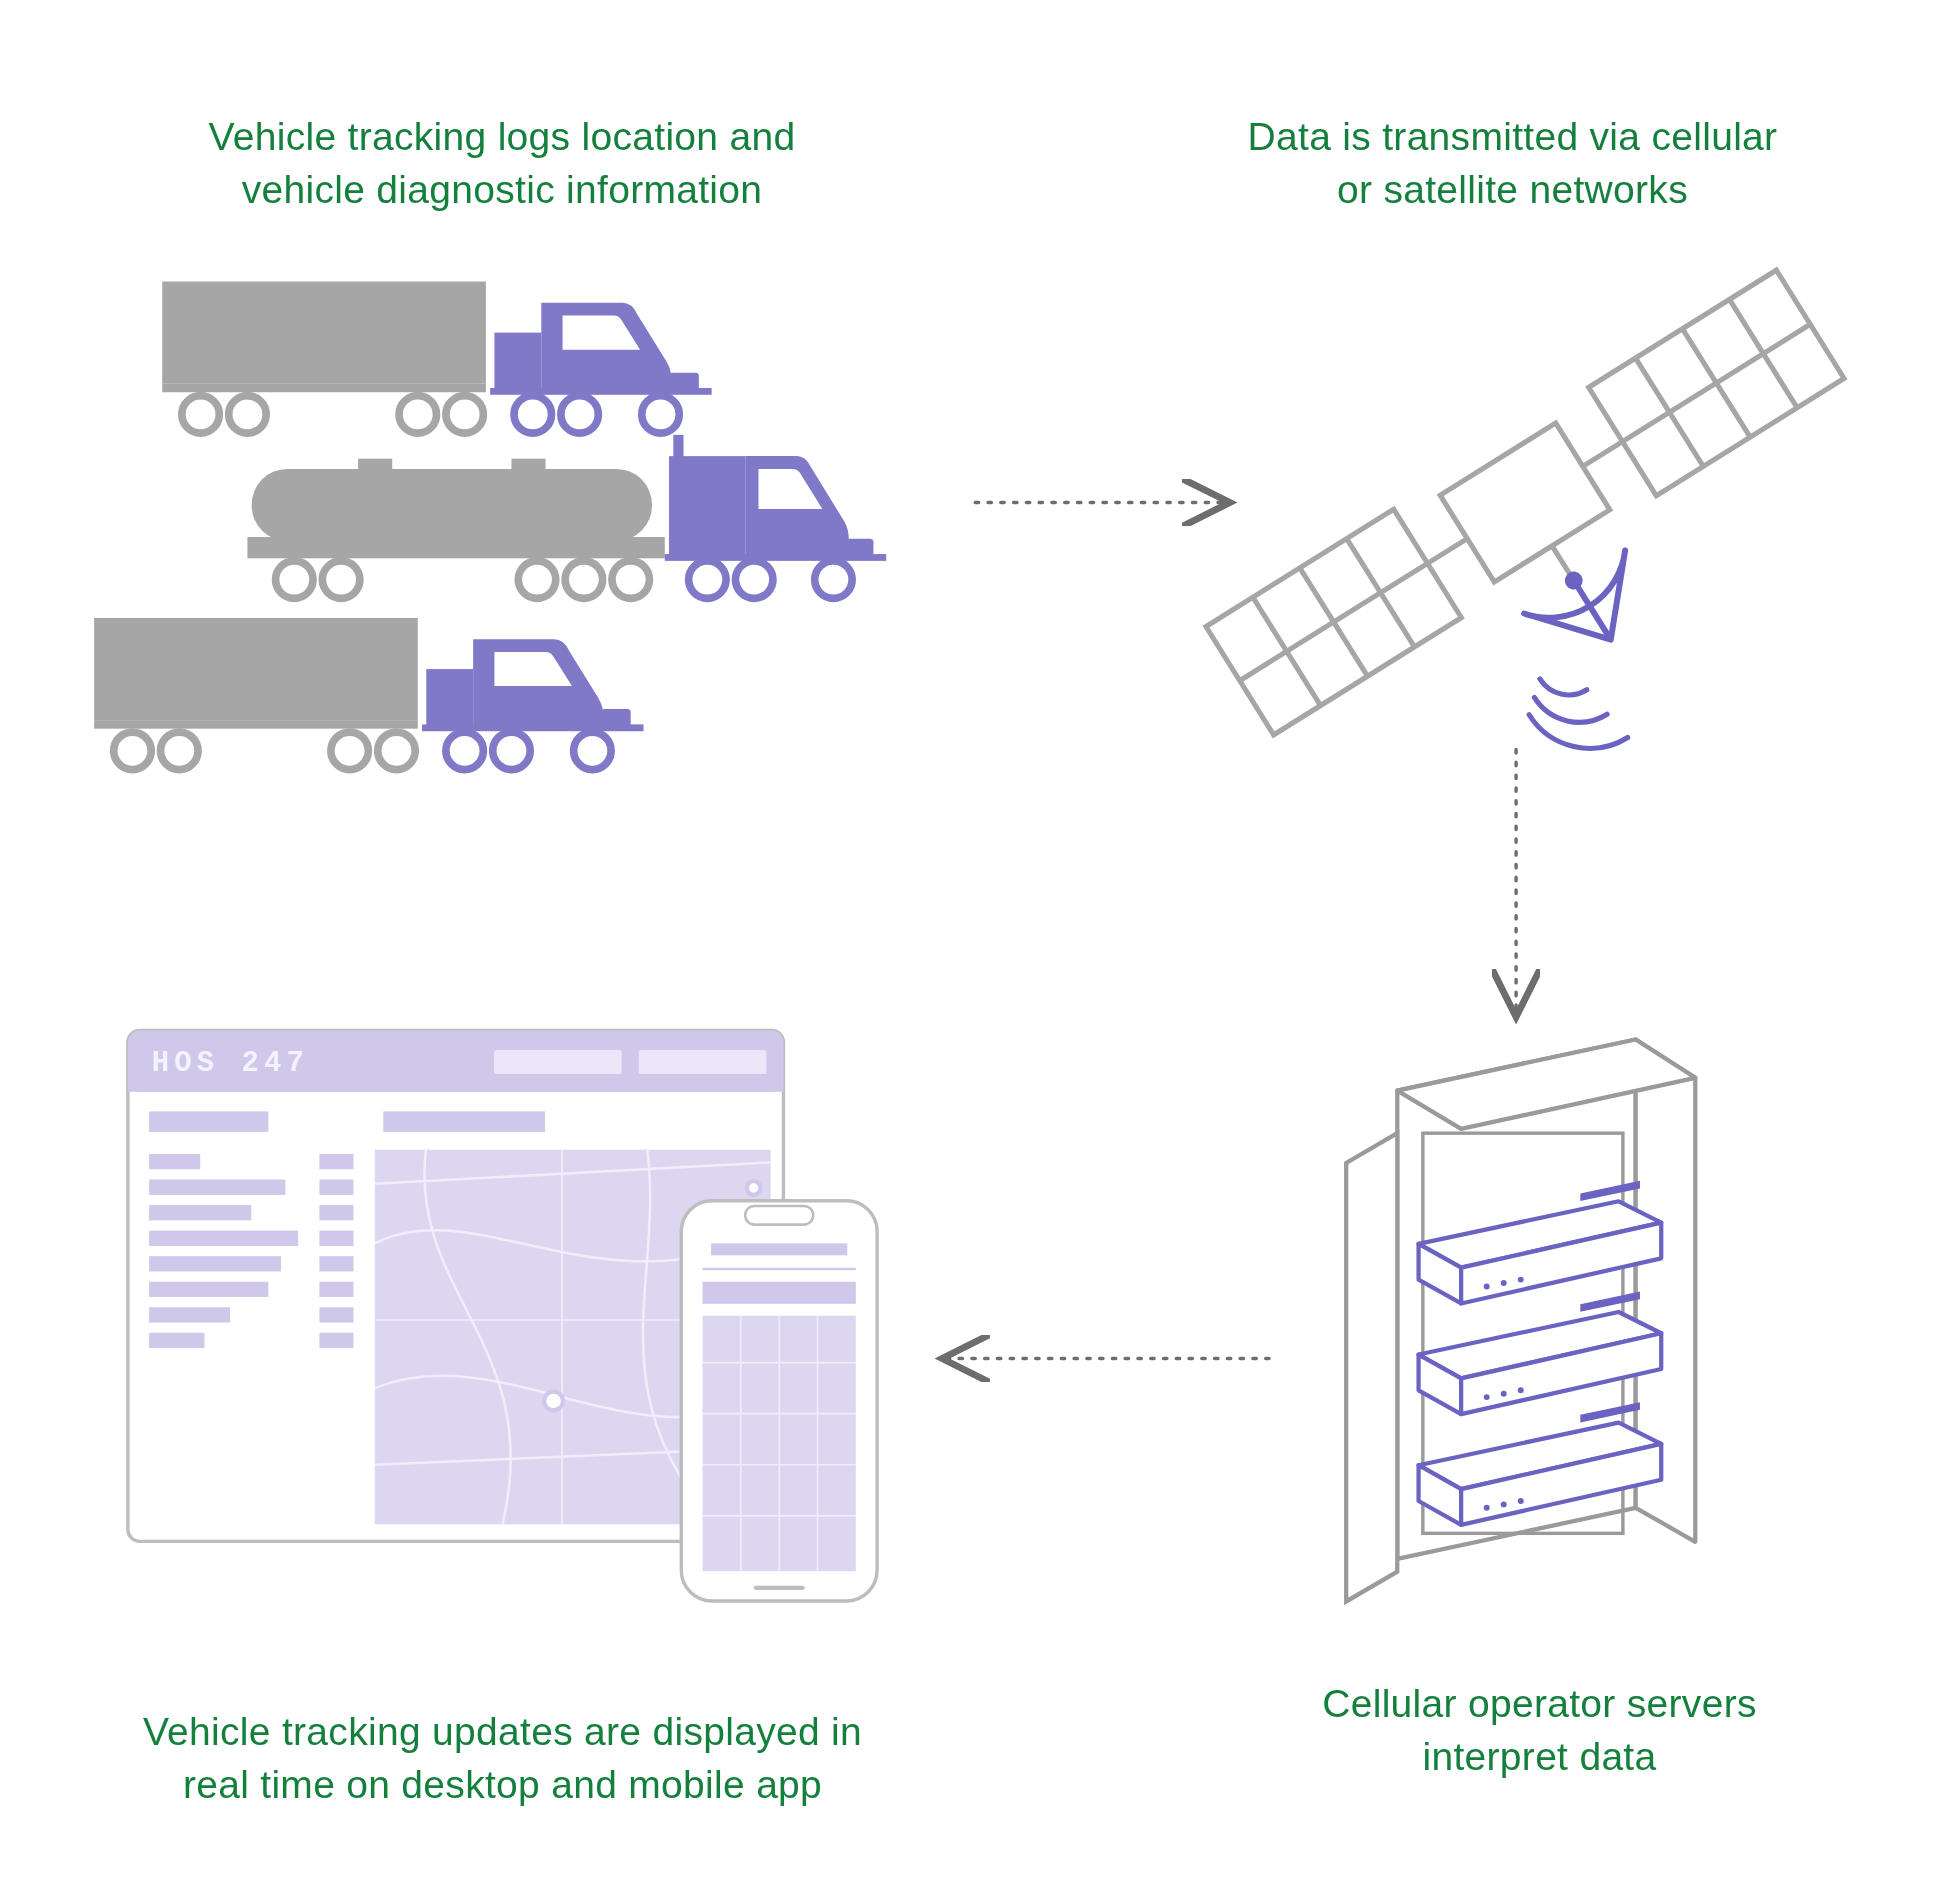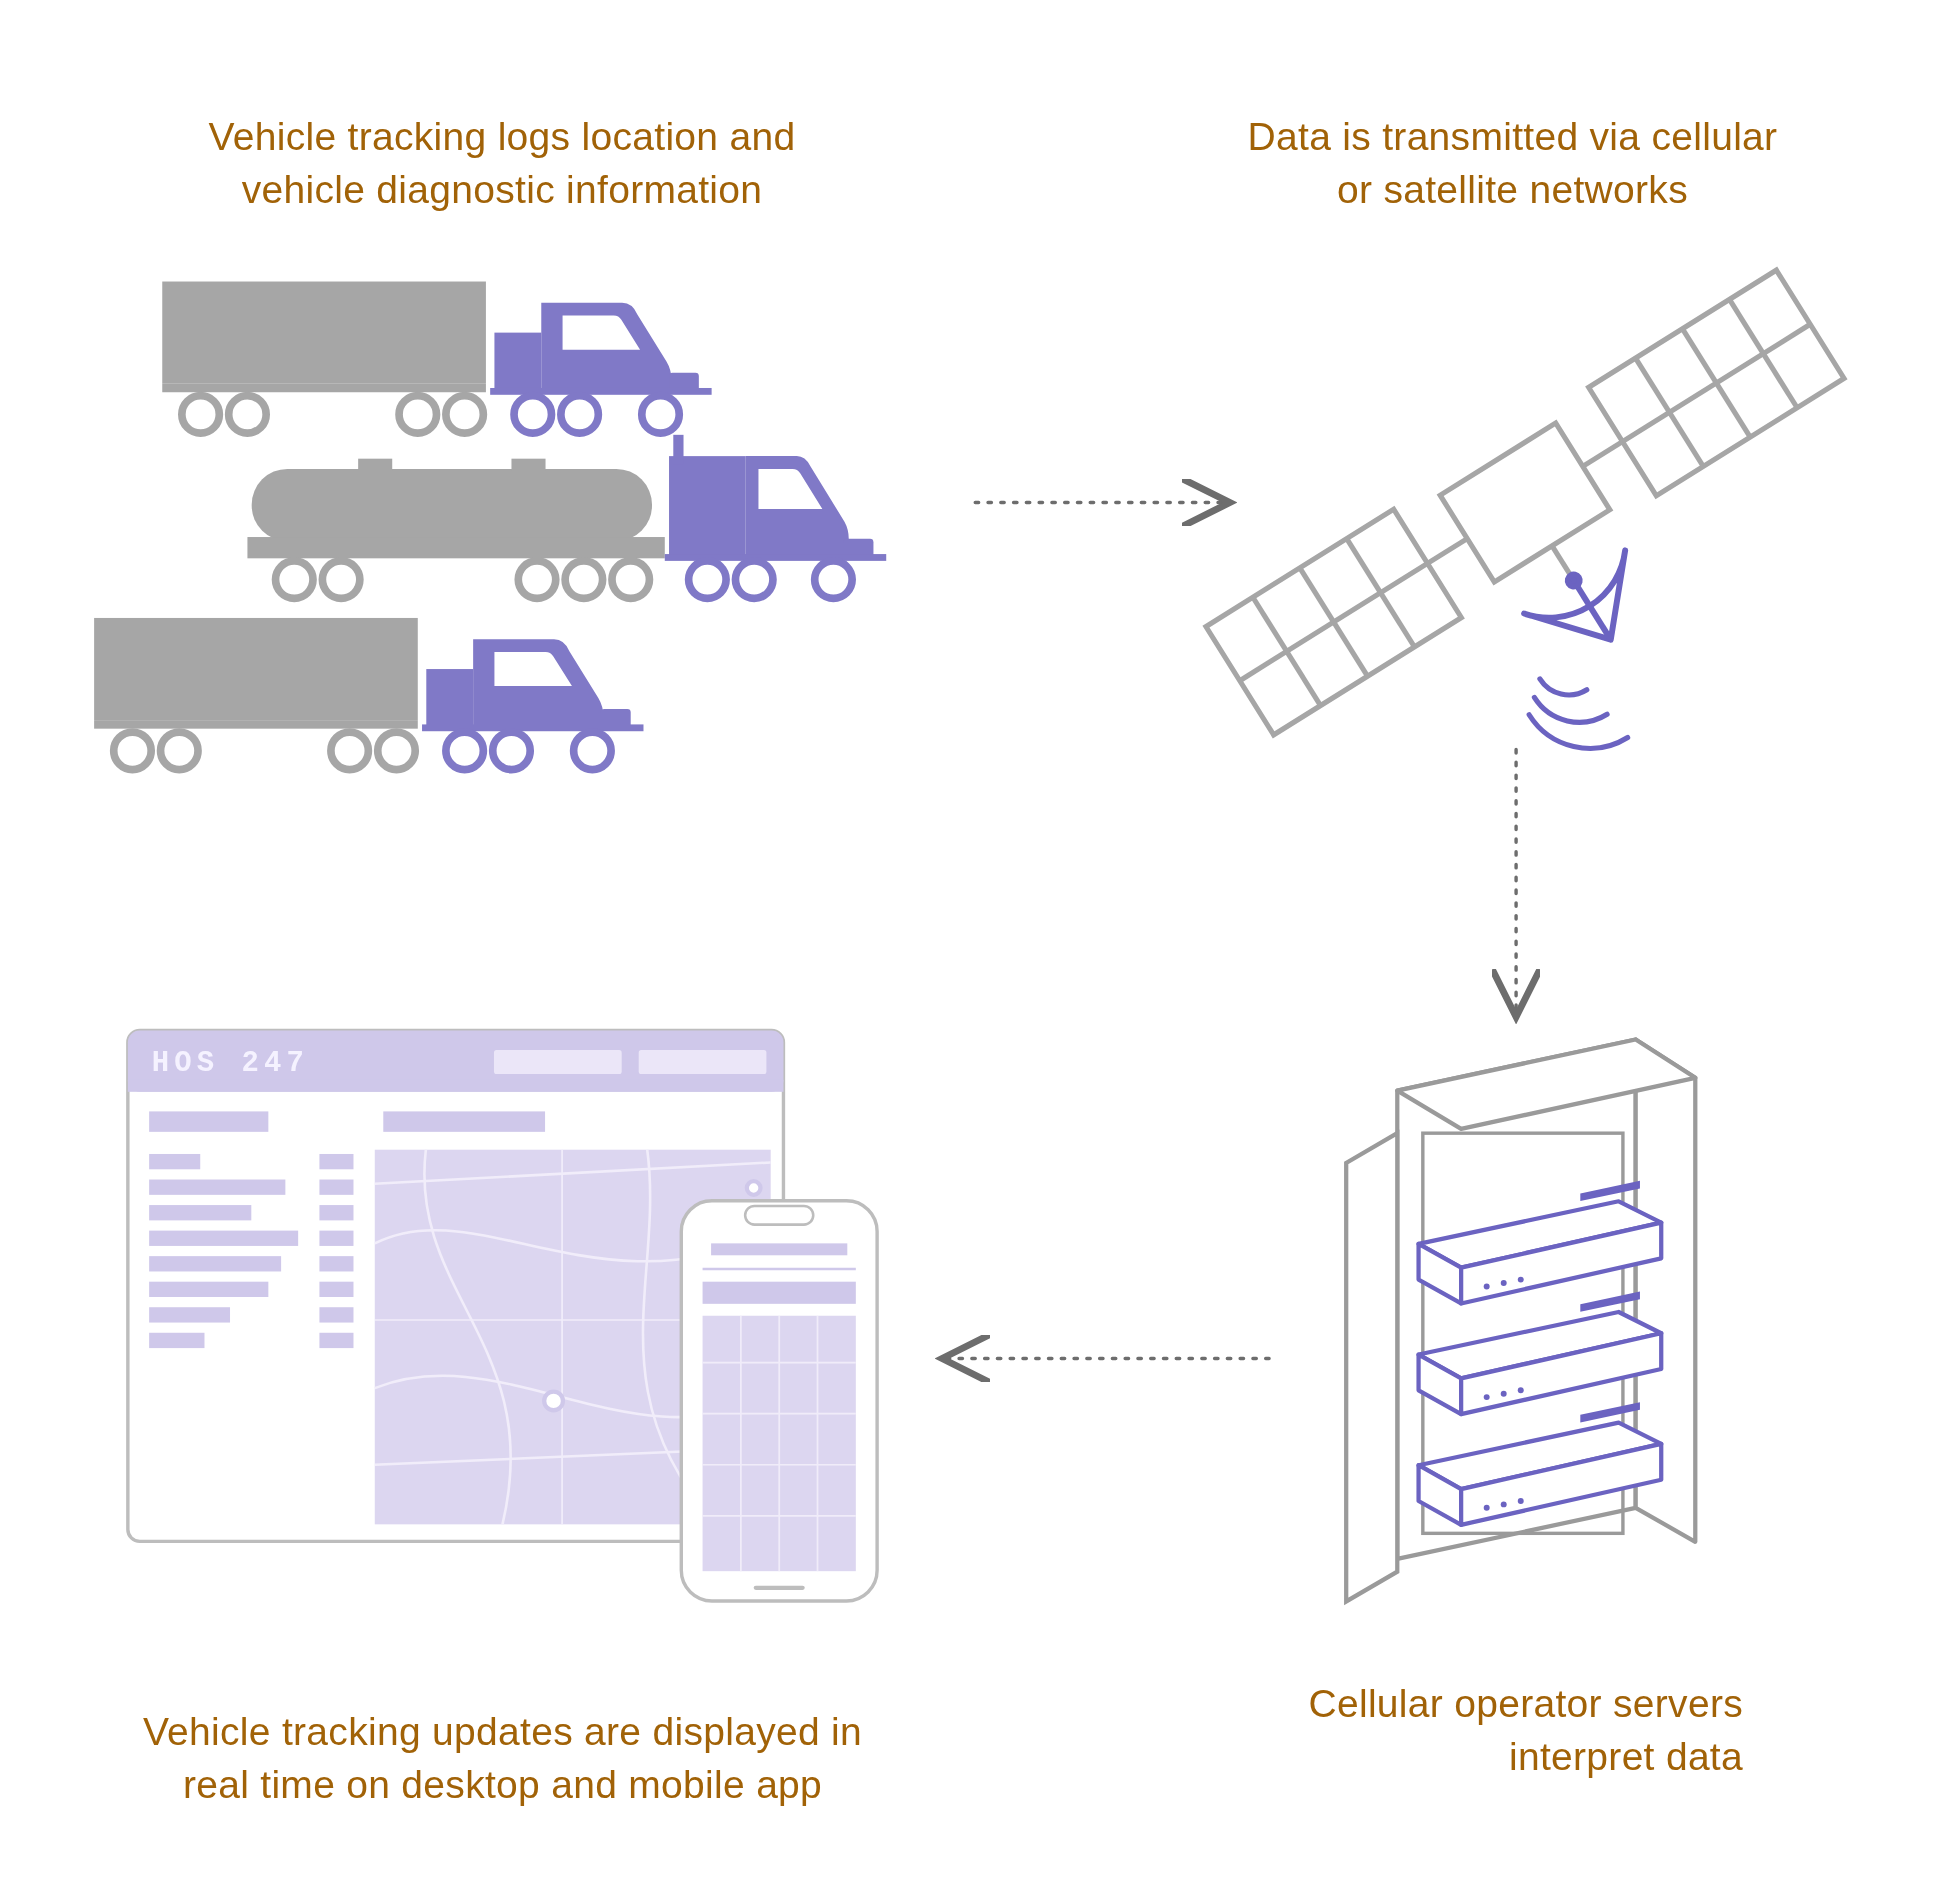--- a/index.html
+++ b/index.html
@@ -11,21 +11,21 @@
     color: #4a4a4a;
     position: relative;
     overflow: hidden;
   }
   .caption {
     position: absolute;
     font-size: 39px;
     font-weight: 300;
     text-align: center;
     line-height: 1.35;
-    color: #a16207;
+    color: #15803d;
     letter-spacing: 0.3px;
   }
   svg.layer { position: absolute; overflow: visible; }
 
   
   :root{
     --purple:#8079c7;
     --purple-dark:#6b63c1;
     --lightpurple:#cfc8ea;
     --lightpurple2:#dcd6f0;
@@ -35,21 +35,21 @@
     --dark:#4a4a4a;
   }
 </style>
 </head>
 <body>
 
 <div class="caption" style="left:153px; top:111px; width:698px;">Vehicle tracking logs location and<br>vehicle diagnostic information</div>
 
 <div class="caption" style="left:1189px; top:111px; width:647px;">Data is transmitted via cellular<br>or satellite networks</div>
 
-<div class="caption" style="left:1164px; top:1678px; width:579px;text-align:right;">Cellular operator servers<br>interpret data</div>
+<div class="caption" style="left:1250px; top:1678px; width:579px;">Cellular operator servers<br>interpret data</div>
 
 <div class="caption" style="left:119px; top:1678px; width:767px;margin-top:28px;">Vehicle tracking updates are displayed in<br>real time on desktop and mobile app</div>
 
 <svg class="layer" style="left:94px; top:273px; width:869px; height:494px;" viewBox="0 0 1020 580">
 
   <g transform="translate(80,0)">
 
     <rect x="0" y="10" width="380" height="120" fill="var(--gray)"></rect>
     <rect x="0" y="130" width="380" height="10" fill="var(--gray)"></rect>
 

